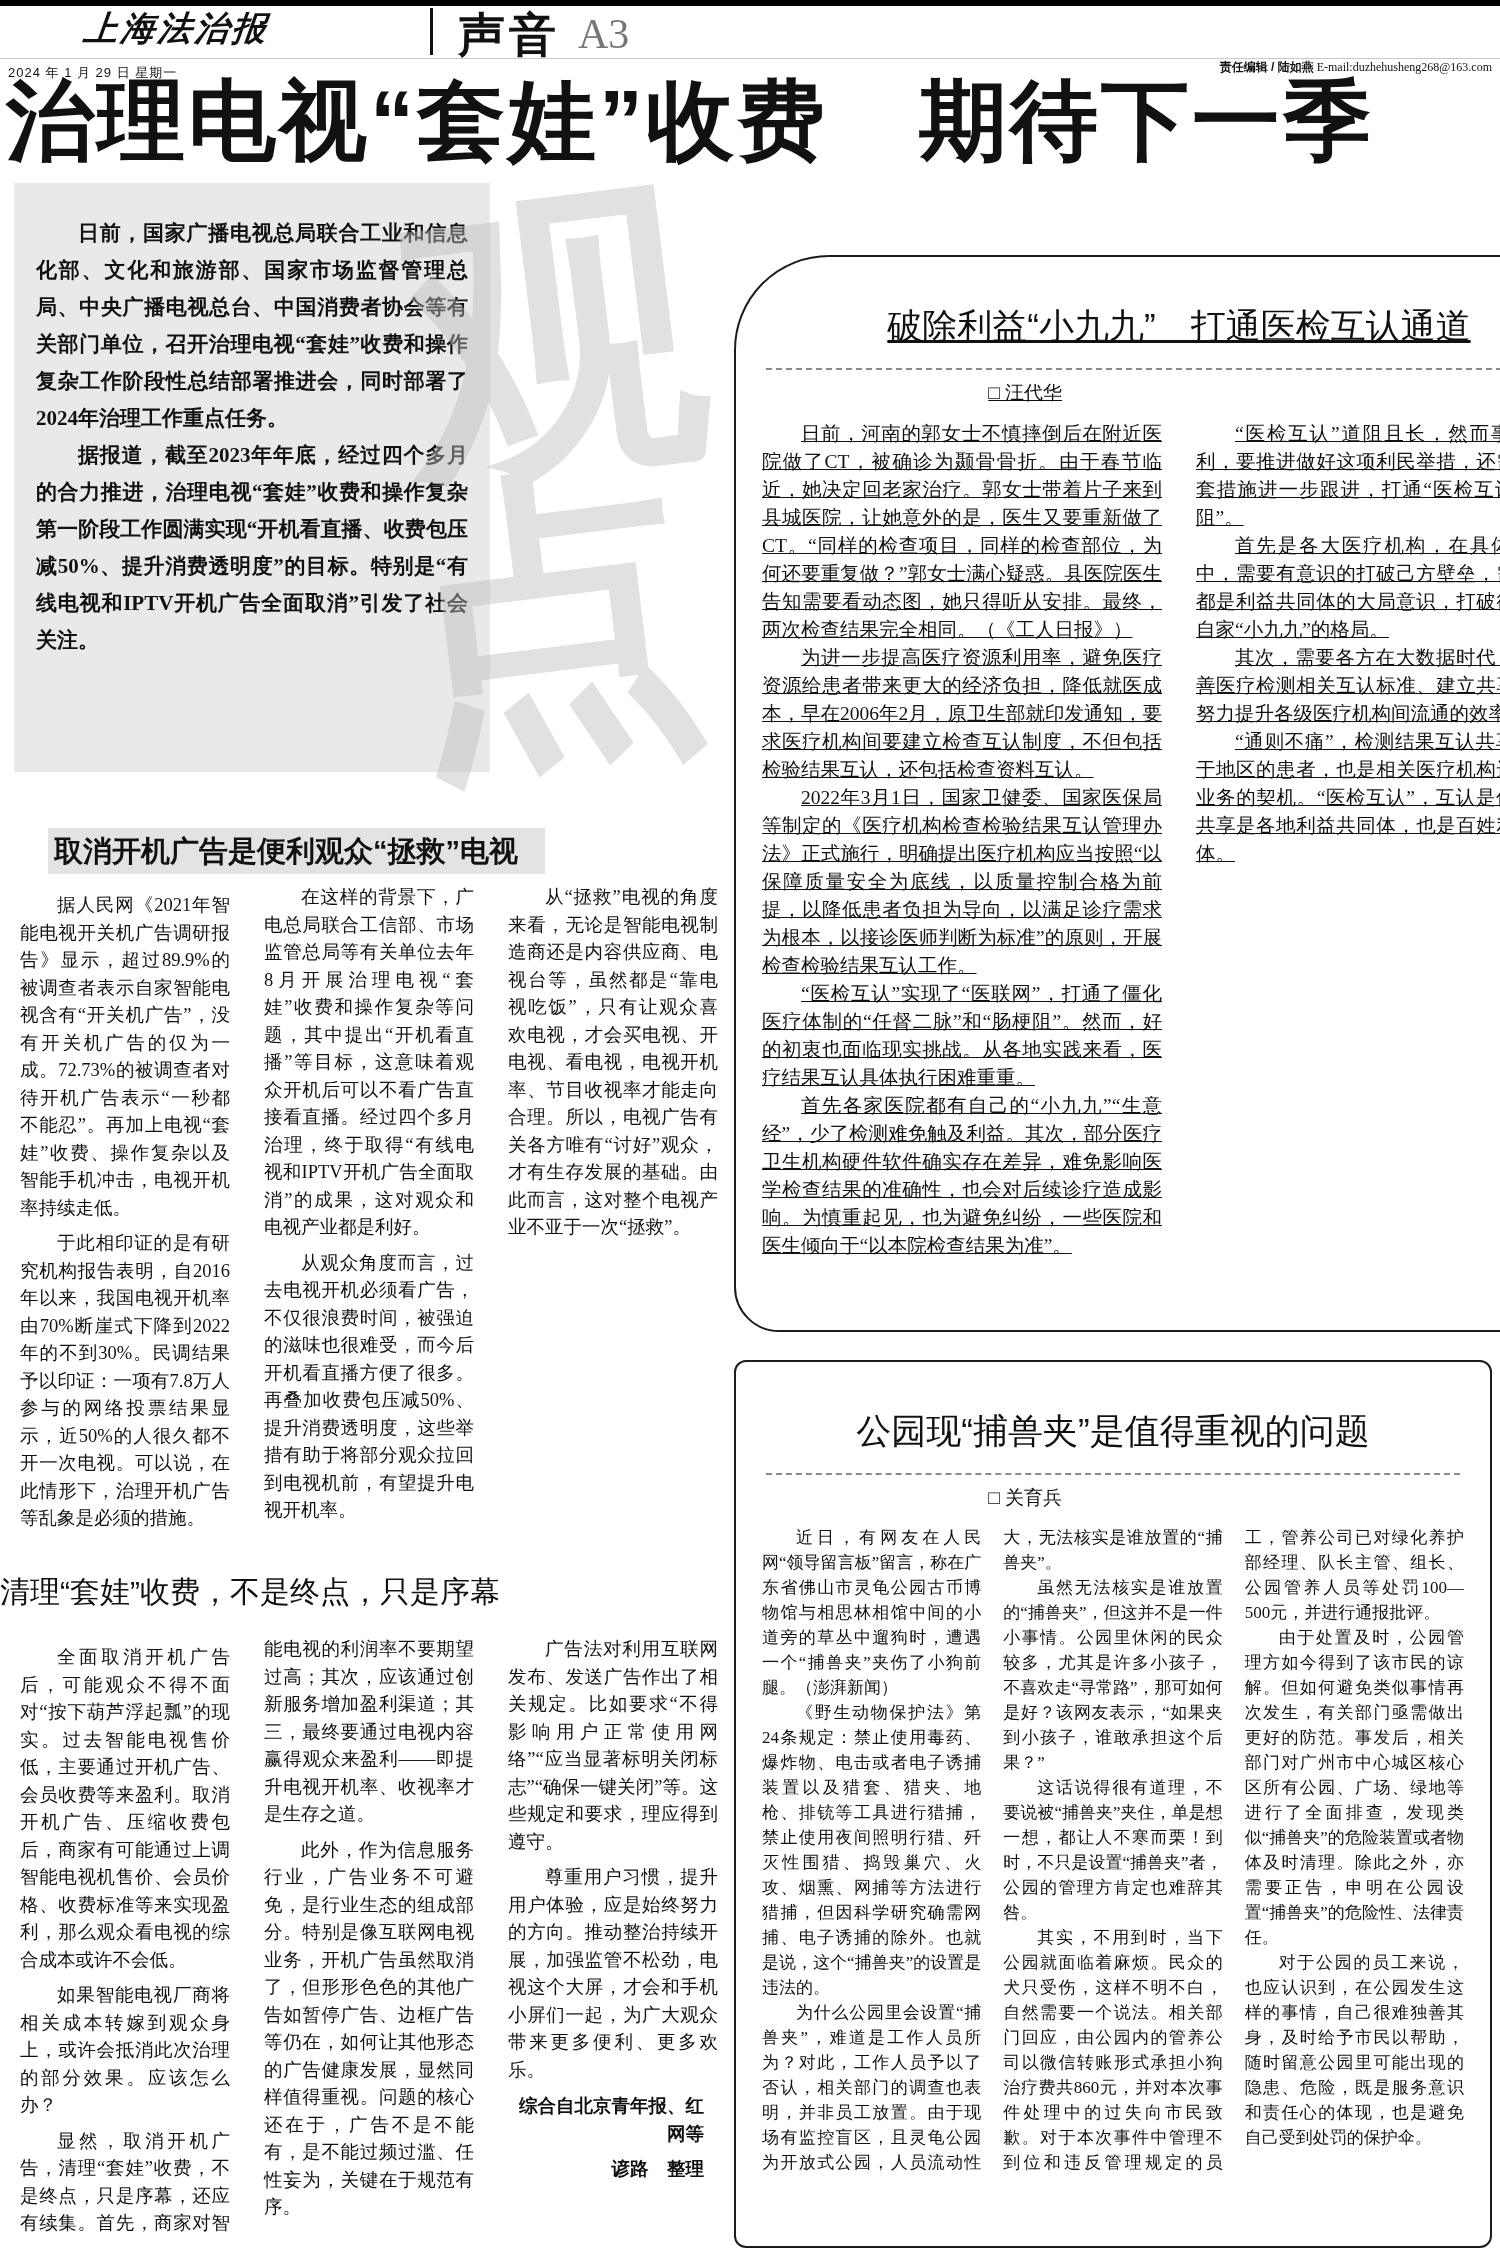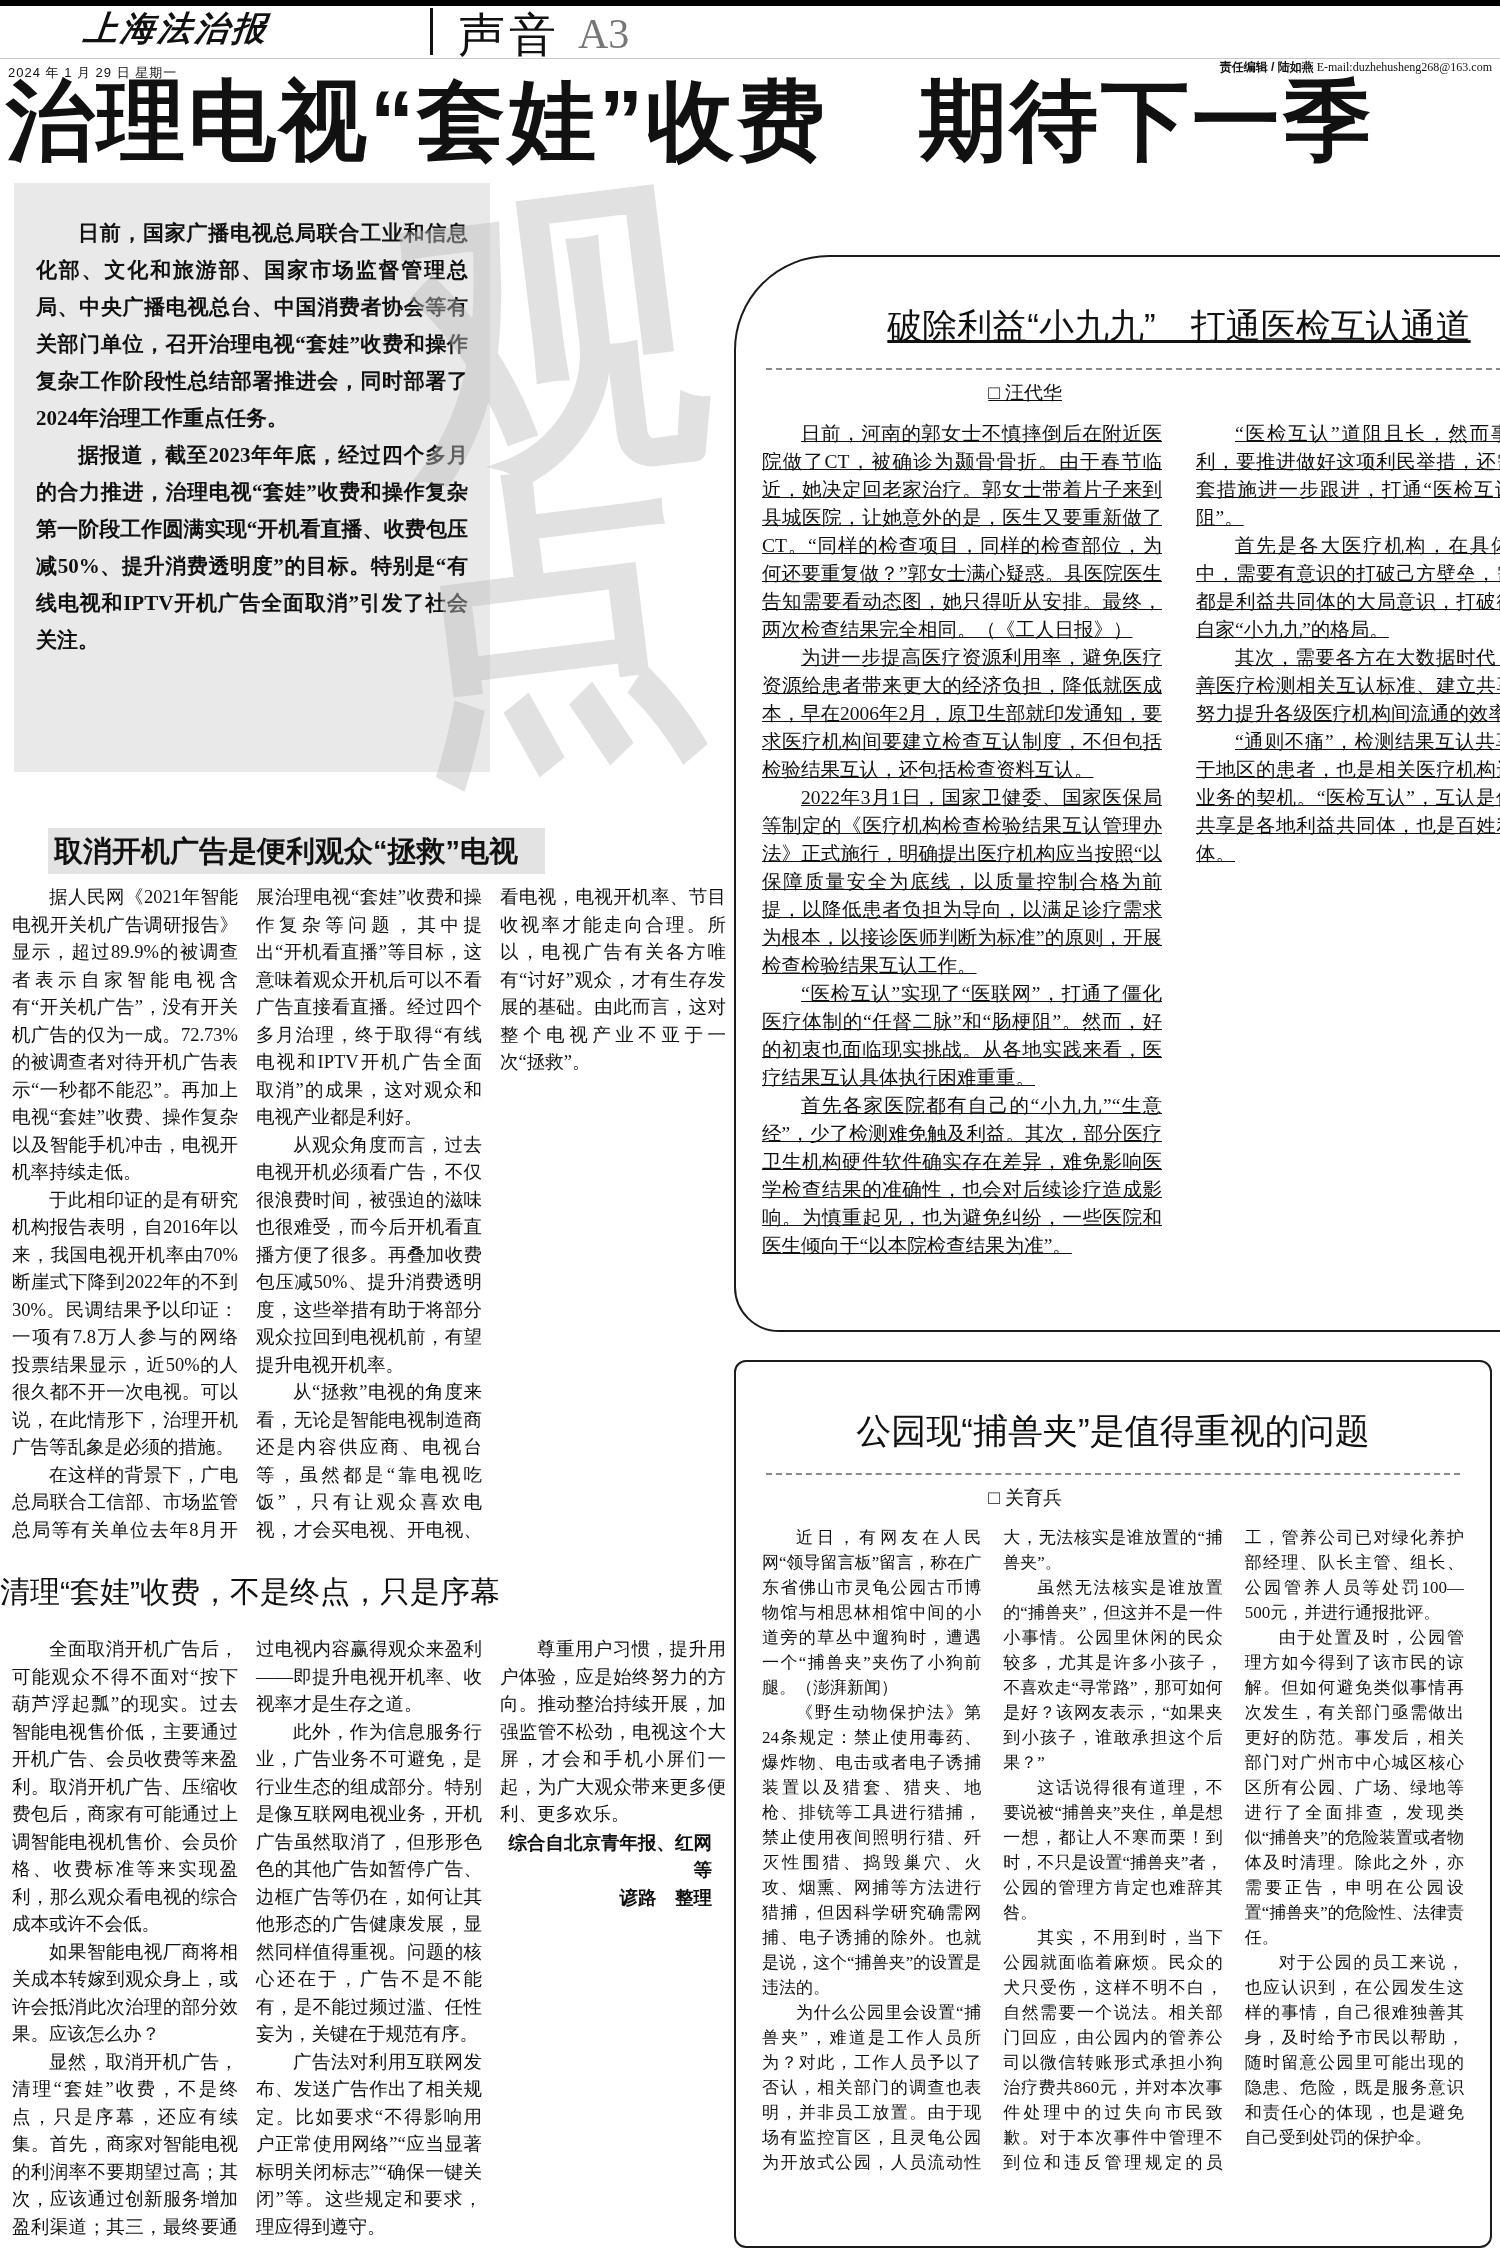--- a/index.html
+++ b/index.html
@@ -6,21 +6,21 @@
   .page{position:relative;width:1500px;height:2253px;background:#ffffff;overflow:hidden;
         font-family:"Liberation Serif","DejaVu Serif",serif;color:#111;}
   .sans{font-family:"Liberation Sans","DejaVu Sans",sans-serif;}
 
   
   .topbar{position:absolute;left:0;top:0;width:1500px;height:6px;background:#000;}
   .masthead{position:absolute;left:84px;top:6px;font-size:34px;font-weight:bold;font-style:italic;
             letter-spacing:3px;transform:skewX(-6deg);white-space:nowrap;}
   .date{position:absolute;left:8px;top:36px;font-size:13px;letter-spacing:1px;white-space:nowrap;margin-top:28px;}
   .hdr-divider{position:absolute;left:430px;top:8px;width:3px;height:47px;background:#111;}
-  .section-title{position:absolute;left:458px;top:4px;font-size:47px;font-weight:400;letter-spacing:4px;white-space:nowrap;}
+  .section-title{position:absolute;left:458px;top:4px;font-size:47px;font-weight:700;letter-spacing:4px;white-space:nowrap;}
   .page-no{position:absolute;left:578px;top:10px;font-size:42px;color:#777;white-space:nowrap;font-family:Liberation Serif, serif;}
   .editor{position:absolute;right:8px;top:16px;font-size:12px;white-space:nowrap;margin-top:43px;}
   .editor .lbl{font-weight:bold;font-family:"Liberation Sans",sans-serif;}
   .hdr-rule{position:absolute;left:0;top:58px;width:1500px;border-top:1px solid #c9c9c9;}
 
   
   .headline{position:absolute;left:6px;top:62px;width:1480px;font-size:88px;font-weight:900;
             letter-spacing:3px;white-space:nowrap;font-family:"Liberation Sans","DejaVu Sans",sans-serif;}
 
   
@@ -41,21 +41,21 @@
            box-sizing:border-box;padding-left:6px;font-size:29px;font-weight:700;line-height:46px;
            white-space:nowrap;font-family:"Liberation Sans",sans-serif;margin-left:48px;}
   .a1-body{position:absolute;left:12px;top:884px;width:714px;height:666px;
            column-count:3;column-gap:18px;column-fill:auto;
            font-size:18.5px;line-height:27.5px;text-align:justify;overflow:hidden;}
   .a2-head{position:absolute;left:0;top:1572px;width:500px;font-size:30px;font-weight:400;
            white-space:nowrap;letter-spacing:0;font-family:"Liberation Sans",sans-serif;}
   .a2-body{position:absolute;left:12px;top:1636px;width:714px;height:612px;
            column-count:3;column-gap:18px;column-fill:auto;
            font-size:18.5px;line-height:27.5px;text-align:justify;overflow:hidden;}
-  .a1-body p,.a2-body p{margin:0;text-indent:2em;}
+  .a1-body p,.a2-body p{margin:8px;text-indent:2em;}
   .attr{font-family:"Liberation Sans",sans-serif;font-weight:700;text-align:right;
         text-indent:0 !important;padding-right:14px;}
 
   
   .cbox{position:absolute;box-sizing:border-box;border:2px solid #1c1c1c;background:#fff;}
   .box1{left:734px;top:255px;width:890px;height:1077px;border-radius:95px 45px 45px 45px;text-decoration:underline;}
   .box2{left:734px;top:1360px;width:758px;height:888px;border-radius:12px;}
   .cbox .title{margin:46px 30px 0 30px;text-align:center;font-size:35px;font-weight:400;
                white-space:nowrap;font-family:"Liberation Sans",sans-serif;}
   .cbox .dash{margin:18px 30px 0 30px;border-top:2px dashed #8a8a8a;}

